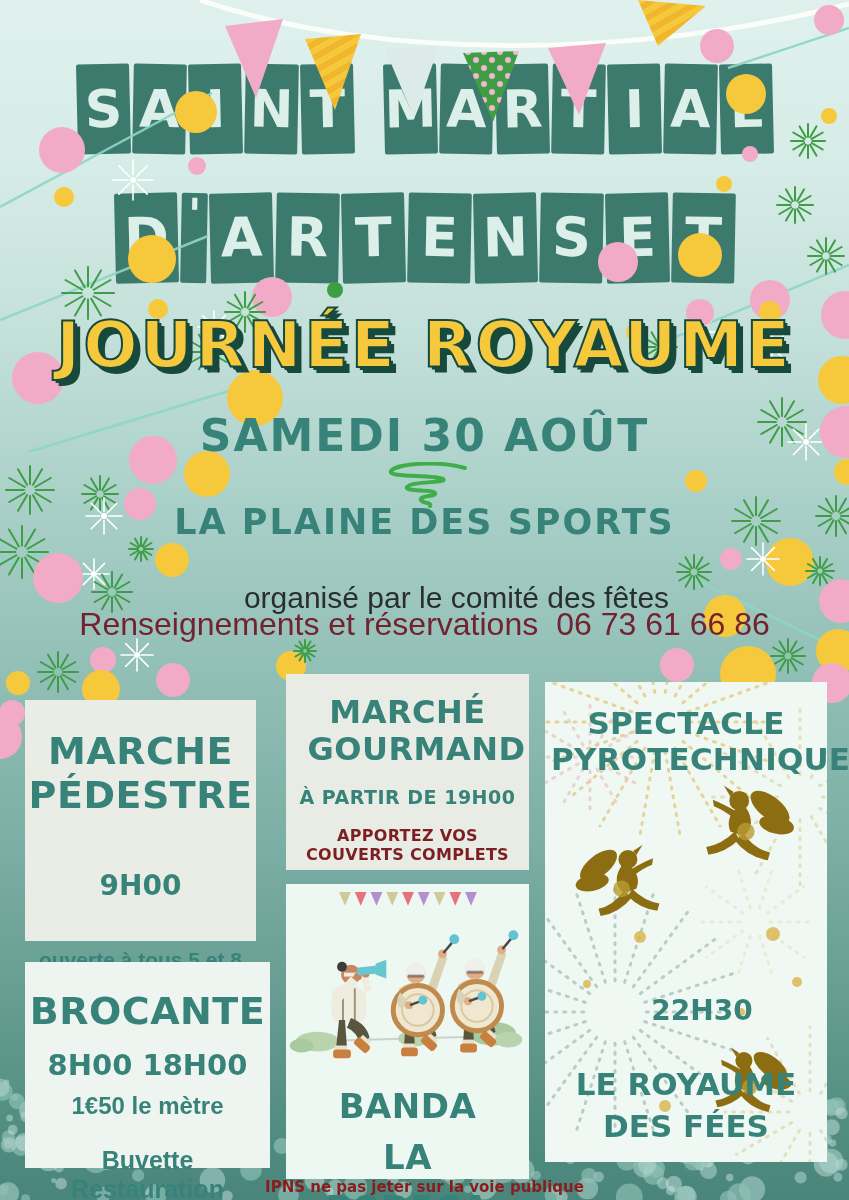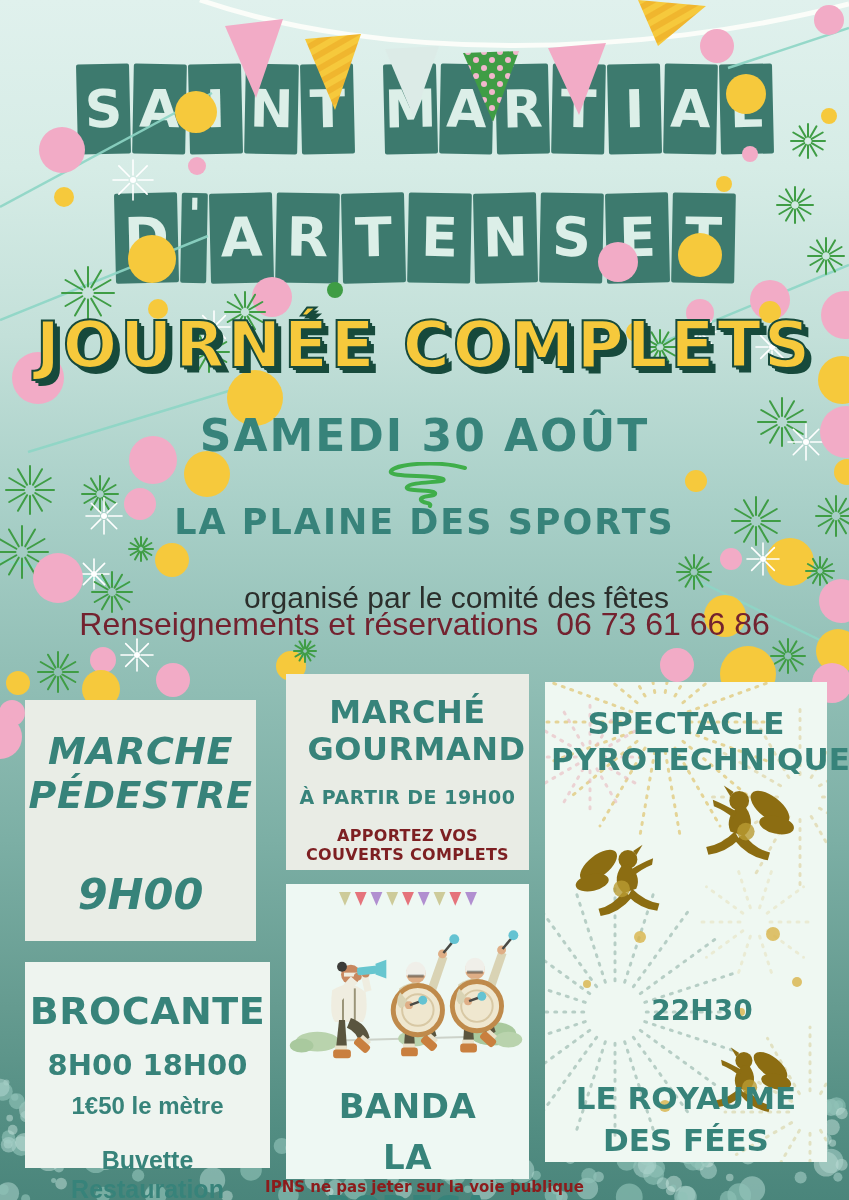--- a/index.html
+++ b/index.html
@@ -26,41 +26,41 @@
     -webkit-text-stroke:2px #174a3c;text-shadow:3px 3px 0 #174a3c,6px 6px 0 #174a3c;}
   #samedi{top:410px;font-size:44px;font-weight:900;letter-spacing:2px;color:var(--teal,#37837a);}
   #swirl-wrap{top:462px;z-index:4;}
   #plaine{top:502px;font-size:35px;font-weight:900;letter-spacing:2px;color:var(--teal,#37837a);}
   #organise{top:581px;font-size:30px;color:var(--charcoal,#2b2f2c);font-family:"Liberation Sans",sans-serif;padding-left:32px;}
   #contact{top:606px;font-size:32px;color:var(--maroon,#73222f);font-family:Liberation Sans, sans-serif;}
   #contact .phone{margin-left:18px;}
   
   .card{position:absolute;z-index:5;background:var(--card_bg,#edf2ec);text-align:center;color:var(--teal,#37837a);}
   .card h2{margin:0;font-weight:900;line-height:1.15;letter-spacing:.5px;}
-  #card-pedestre{left:25px;top:700px;width:231px;height:241px;background:#e9ede6;font-style:italic;}
+  #card-pedestre{left:25px;top:700px;width:231px;height:241px;background:#e9ede6;}
   #card-pedestre h2{margin-top:30px;font-size:38px;}
-  #card-pedestre .time{margin-top:52px;font-size:43px;font-weight:900;}
+  #card-pedestre .time{margin-top:52px;font-size:28px;font-weight:900;}
   #card-pedestre .note{margin-top:46px;font-size:21px;font-weight:bold;font-family:"Liberation Sans",sans-serif;}
   #card-brocante{left:25px;top:962px;width:245px;height:206px;background:#eef4ef;}
   #card-brocante h2{margin-top:28px;font-size:38px;}
   #card-brocante .hours{margin-top:14px;font-size:29px;font-weight:900;}
   #card-brocante .price{margin-top:10px;font-size:24px;font-weight:bold;font-family:"Liberation Sans",sans-serif;}
   #card-brocante .note{margin-top:26px;font-size:25px;font-weight:bold;font-family:"Liberation Sans",sans-serif;}
   #card-gourmand{left:286px;top:674px;width:243px;height:196px;background:#e9ece5;}
   #card-gourmand h2{margin:20px auto 0;width:200px;font-size:32px;}
   #card-gourmand .sub{margin-top:18px;font-size:19px;font-weight:900;letter-spacing:.5px;}
   #card-gourmand .warn{margin:18px auto 0;width:215px;font-size:16px;font-weight:900;color:var(--warning,#7d1f22);letter-spacing:.3px;}
   #card-banda{left:286px;top:884px;width:243px;height:295px;background:#eef8f3;}
   #card-banda h2{margin:2px auto 0;width:190px;font-size:34px;line-height:1.5;}
   #banda-art{display:block;margin:0 auto;}
   #card-spectacle{left:545px;top:682px;width:282px;height:480px;background:#eff8f2;}
   #spectacle-fx{position:absolute;left:0;top:0;width:282px;height:480px;}
   #card-spectacle h2{position:relative;z-index:2;margin:24px auto 0;width:270px;font-size:31px;letter-spacing:.2px;}
   #card-spectacle .time{position:absolute;z-index:2;left:0;width:100%;top:312px;font-size:28px;font-weight:900;padding-left:16px;}
-  #card-spectacle .show{position:absolute;z-index:2;left:0;width:100%;top:396px;font-size:31px;font-weight:900;line-height:1.35;}
+  #card-spectacle .show{position:absolute;z-index:2;left:0;width:100%;top:382px;font-size:31px;font-weight:900;line-height:1.35;}
   #card-spectacle .show span{display:block;}
   
   #footer-line{position:absolute;left:0;width:100%;top:1178px;text-align:center;z-index:7;
     font-size:15px;font-weight:bold;color:var(--footer_red,#8c1b1b);}
 </style>
 </head>
 <body>
 
 <div class="poster" id="poster" style="--teal: #37837a; --tile: #3d7a6e; --tile_letter: #dcefe8; --yellow: #f6c93c; --pink: #f2abc6; --green: #3f9d45; --maroon: #73222f; --warning: #7d1f22; --charcoal: #2b2f2c; --gold: #8c6d12; --card_bg: #edf2ec; --footer_red: #8c1b1b;">
 
@@ -682,21 +682,21 @@
       <div class="tile">A</div>
       <div class="tile">R</div>
       <div class="tile">T</div>
       <div class="tile">E</div>
       <div class="tile">N</div>
       <div class="tile">S</div>
       <div class="tile">E</div>
       <div class="tile">T</div>
     </div>
 
-  <div class="hline" id="journee">JOURNÉE COMPLETS</div>
+  <div class="hline" id="journee">JOURNÉE ROYAUME</div>
   <div class="hline" id="samedi">SAMEDI 30 AOÛT</div>
 
   <div class="hline" id="swirl-wrap">
     <svg width="96" height="46" viewBox="0 0 96 46">
       <path d="M88,6 C60,-2 18,2 14,9 C10,16 58,12 66,17 C72,21 34,19 30,25 C27,30 56,27 58,31 C60,35 42,33 44,38 C46,42 55,40 53,44" fill="none" stroke="#3fae4a" stroke-width="4" stroke-linecap="round"></path>
     </svg>
   </div>
 
   <div class="hline" id="plaine">LA PLAINE DES SPORTS</div>
   <div class="hline" id="organise">organisé par le comité des fêtes</div>

